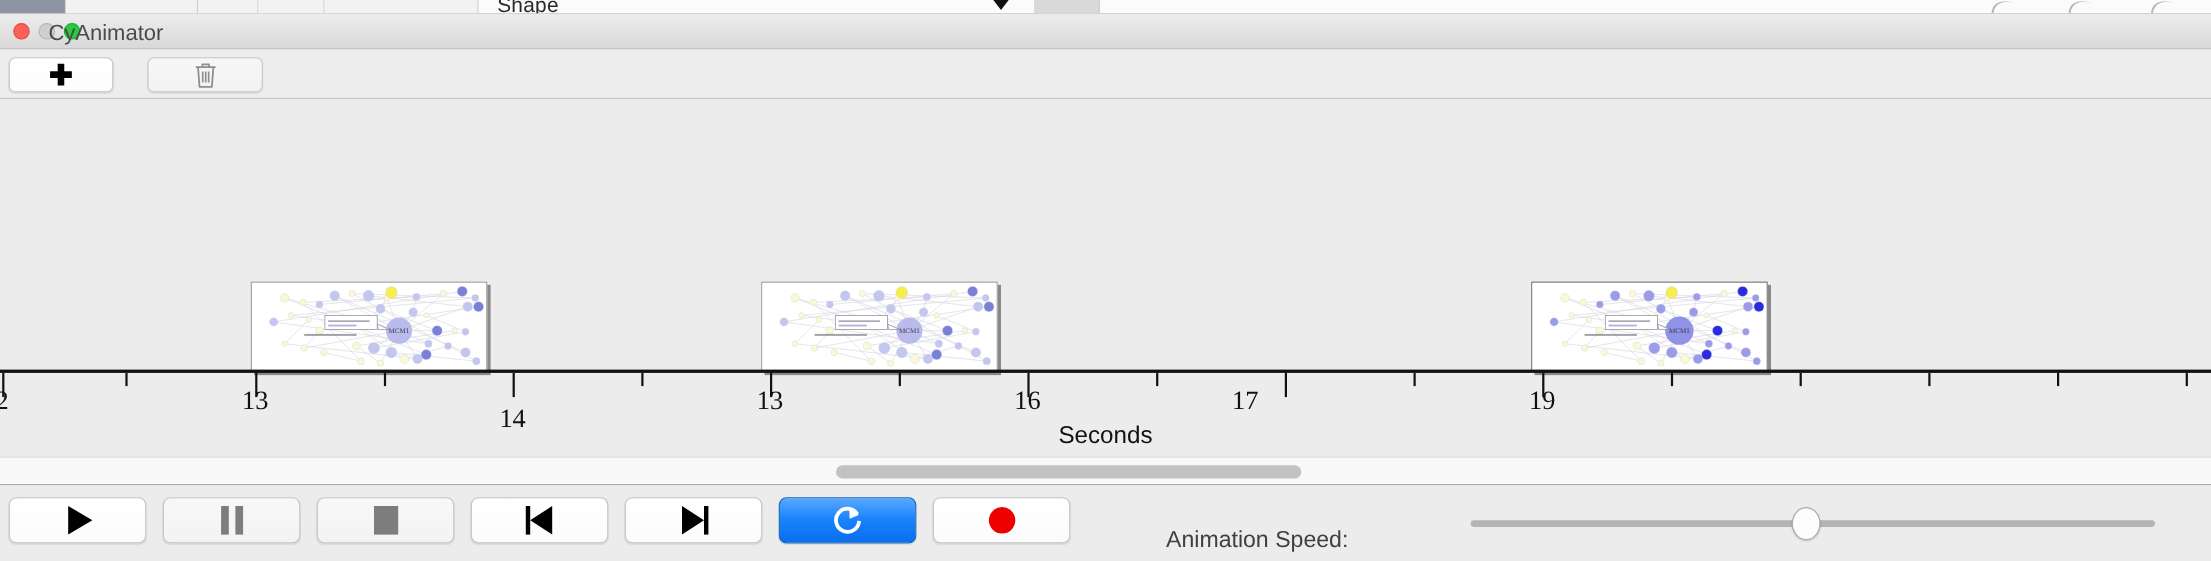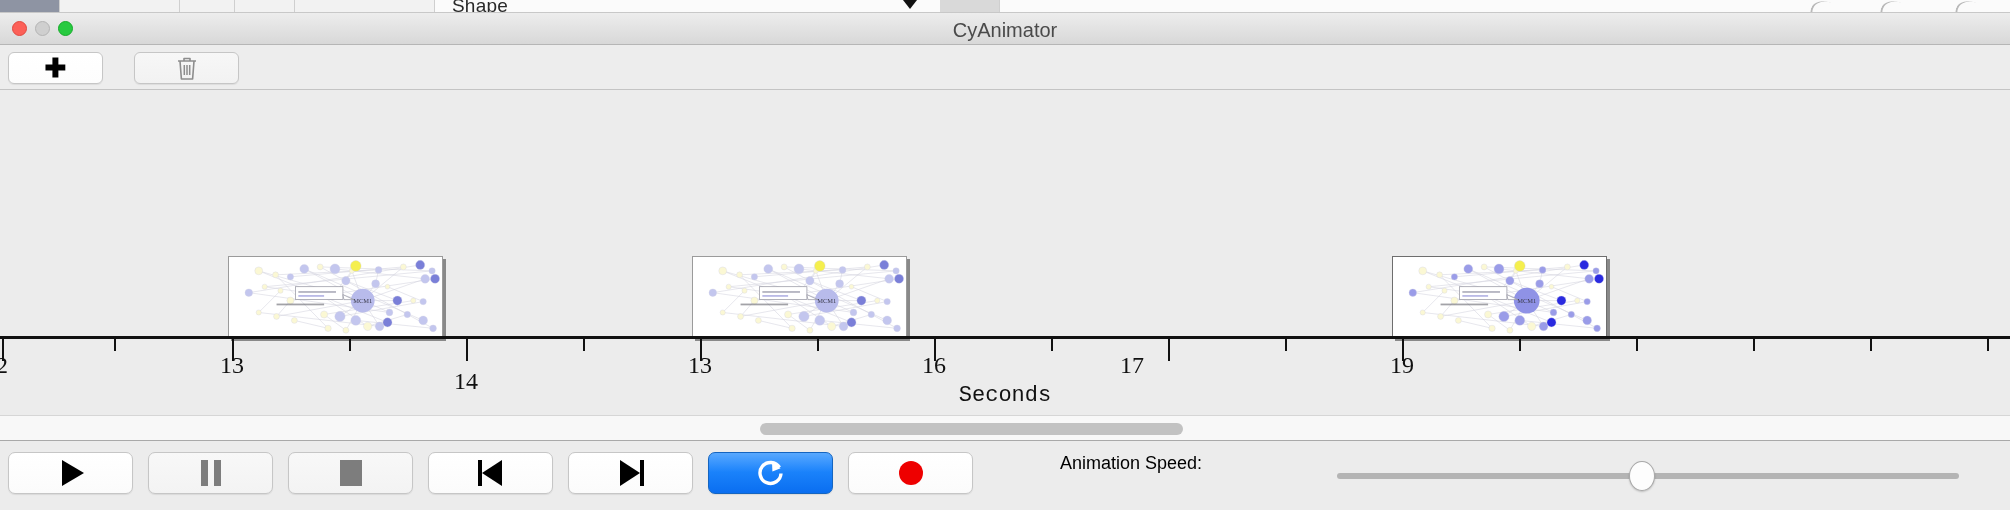--- a/index.html
+++ b/index.html
@@ -40,22 +40,22 @@
     position:absolute; left:0; top:13px; width:2010px; height:32px;
     background:linear-gradient(to bottom,#ededed 0%,#e2e2e2 52%,#d8d8d8 100%);
     border-bottom:1px solid #b6b6b6;
   }
   .traffic { position:absolute; left:12px; top:8px; display:flex; gap:8px; }
   .light { width:15px;height:15px;border-radius:50%; }
   .light.red    { background:#fc6058; border:1px solid #e1483f; }
   .light.yellow { background:#cfcfcf; border:1px solid #b4b4b4; }
   .light.green  { background:#27ca40; border:1px solid #16ab2a; }
   .win-title {
-    position:absolute; left:0; right:0; top:6px; text-align:center;
-    font-size:20px; color:#4a4a4a; font-family:"Liberation Sans", sans-serif;
+    position:absolute; left:0; right:0; top:6px; text-align:left;
+    font-size:20px; color:#4a4a4a; font-family:"Liberation Sans", sans-serif;padding-left:44px;
   }
 
   
   .toolbar {
     position:absolute; left:0; top:45px; width:2010px; height:45px;
     background:#ededed; border-bottom:1px solid #c4c4c4;
   }
   .btn {
     position:absolute;
     border:1px solid #c6c6c6; border-radius:6px;
@@ -100,21 +100,21 @@
   .tick { position:absolute; top:249px; width:2px; background:#111; }
   .tick.major { height:22px; }
   .tick.minor { height:12px; }
   .tlabel {
     position:absolute; top:262px; transform:translateX(-50%);
     font-size:24px; color:#111;
     font-family:"Liberation Serif", serif;
   }
   .axis-title {
     position:absolute; top:293px; left:0; width:2010px; text-align:center;
-    font-size:22px; color:#111; font-family:Liberation Mono, monospace;
+    font-size:22px; color:#111; font-family:Liberation Sans, sans-serif;
   }
 
   
   .scroll-area {
     position:absolute; left:0; top:415px; width:2010px; height:26px;
     background:#f8f8f8; border-top:1px solid #d6d6d6; border-bottom:1px solid #a9a9a9;
   }
   .scroll-thumb {
     position:absolute; left:760px; top:7px; width:423px; height:12px;
     background:#c2c2c2; border-radius:7px;
@@ -152,22 +152,22 @@
   .ico-prev, .ico-next { position:relative; width:26px; height:26px; }
   .ico-prev i.bar,.ico-next i.bar { position:absolute; top:0; width:4px;height:26px;background:#000; }
   .ico-prev i.bar{ left:0; } .ico-next i.bar{ right:0; }
   .ico-prev i.tri{ position:absolute; top:0; left:4px; width:0;height:0;
       border-right:20px solid #000; border-top:13px solid transparent; border-bottom:13px solid transparent; }
   .ico-next i.tri{ position:absolute; top:0; right:4px; width:0;height:0;
       border-left:20px solid #000; border-top:13px solid transparent; border-bottom:13px solid transparent; }
   .ico-record { width:24px;height:24px;border-radius:50%;background:#ee0000; }
 
   .speed-label {
-    position:absolute; left:1060px; top:11px;
-    font-size:18px; color:#000000; font-family:"Liberation Sans", sans-serif;
+    position:absolute; left:1060px; top:37px;
+    font-size:21px; color:#404040; font-family:"Liberation Sans", sans-serif;
     white-space:nowrap;
   }
   .slider-wrap { position:absolute; left:1337px; top:22px; width:622px; height:24px; }
   .slider-track { position:absolute; left:0; top:9px; width:622px; height:6px; background:#b4b4b4; border-radius:3px;}
   .slider-knob {
     position:absolute; left:302px; top:-3px; width:26px; height:30px;
     background:#fdfdfd; border:1px solid #a8a8a8; border-radius:50%;
     box-shadow:0 1px 2px rgba(0,0,0,.2);
   }
 </style>

